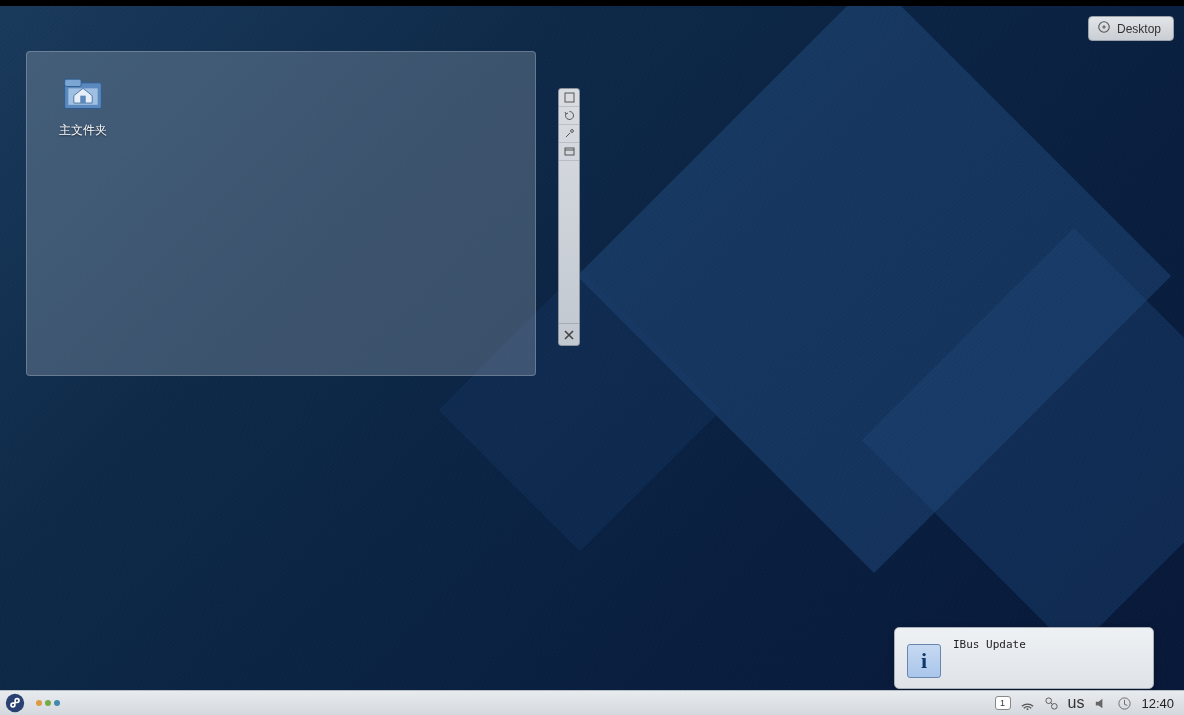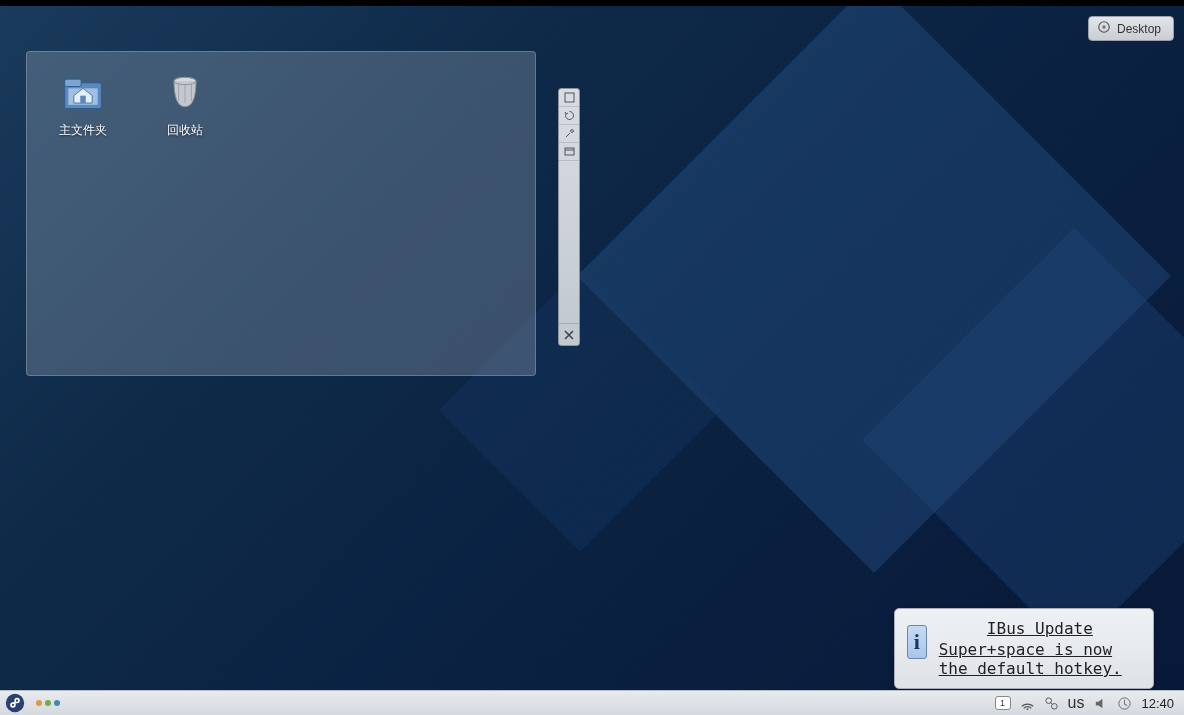--- a/index.html
+++ b/index.html
@@ -147,24 +147,23 @@
   display: flex;
   align-items: center;
   justify-content: center;
   color: #11386b;
   font-family: serif;
   font-weight: bold;
   font-size: 22px;
   margin-top: 6px;
 }
 .notification .n-text {
-  font-size: 16px;
+  font-size: 11px;
   color: #222;
   font-family: monospace, sans-serif;
-  text-decoration: underline;
 }
 .notification .n-title {
   text-align: center;
   margin-bottom: 2px;
 }
 
 
 .taskbar {
   position: absolute;
   left: 0;
@@ -264,31 +263,20 @@
           <svg viewBox="0 0 48 48">
             <rect x="4" y="14" width="40" height="28" rx="2" fill="#5c89bd" stroke="#2f5a8e"></rect>
             <rect x="4" y="10" width="18" height="8" rx="2" fill="#7ba6d4" stroke="#2f5a8e"></rect>
             <rect x="8" y="20" width="32" height="18" fill="#9fc0e2"></rect>
             <path d="M14 28 L24 20 L34 28 V36 H14 Z" fill="#e6eef8" stroke="#2f5a8e" stroke-width=".8"></path>
             <rect x="21" y="28" width="6" height="8" fill="#5c89bd"></rect>
           </svg>
         </span>
         <span class="f-icon-label">主文件夹</span>
       </div>
-      <div class="f-icon">
-        <span class="ico-trash">
-          <svg viewBox="0 0 48 48">
-            <ellipse cx="24" cy="12" rx="12" ry="4" fill="#d7dadd" stroke="#8a9098"></ellipse>
-            <path d="M12 12 Q12 40 24 40 Q36 40 36 12" fill="#c3c8ce" stroke="#8a9098"></path>
-            <path d="M17 15 V34 M24 15 V36 M31 15 V34" stroke="#9ba2aa" stroke-width="1"></path>
-            <ellipse cx="24" cy="12" rx="12" ry="4" fill="none" stroke="#8a9098"></ellipse>
-          </svg>
-        </span>
-        <span class="f-icon-label">回收站</span>
-      </div>
     </div>
   </div>
 
   <div class="side-toolbar side-toolbar-wrap">
     <div class="tb-btn">
       <svg width="11" height="11" viewBox="0 0 11 11">
           <rect x="1" y="1" width="9" height="9" fill="none" stroke="#555"></rect>
         </svg>
     </div>
     <div class="tb-btn">
@@ -314,21 +302,20 @@
           <path d="M2 2l8 8M10 2l-8 8" stroke="#444" stroke-width="1.6"></path>
         </svg>
     </div>
   </div>
 </div>
 
 <div class="notification">
   <div class="n-icon">i</div>
   <div class="n-text">
     <div class="n-title">IBus Update</div>
-    <div>Super+space is now the default hotkey.</div>
   </div>
 </div>
 
 <div class="taskbar">
   <div class="fedora-btn">
     <svg viewBox="0 0 24 24">
       <circle cx="12" cy="12" r="11" fill="#294172"></circle>
       <path d="M14.5 5.8a3.3 3.3 0 0 0-3.3 3.3v2h-1.7a3.3 3.3 0 1 0 3.3 3.3v-2h1.7a3.3 3.3 0 1 0 0-6.6zm0 2a1.3 1.3 0 1 1 0 2.6h-1.3V9.1c0-.72.58-1.3 1.3-1.3zm-5 5.3h1.3v1.3a1.3 1.3 0 1 1-1.3-1.3z" fill="#fff"></path>
     </svg>
   </div>

